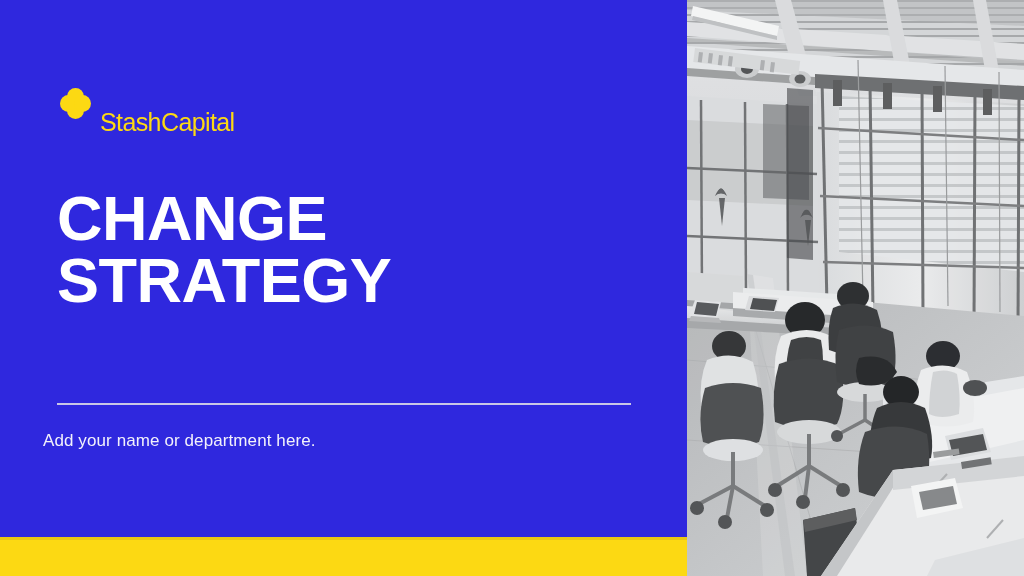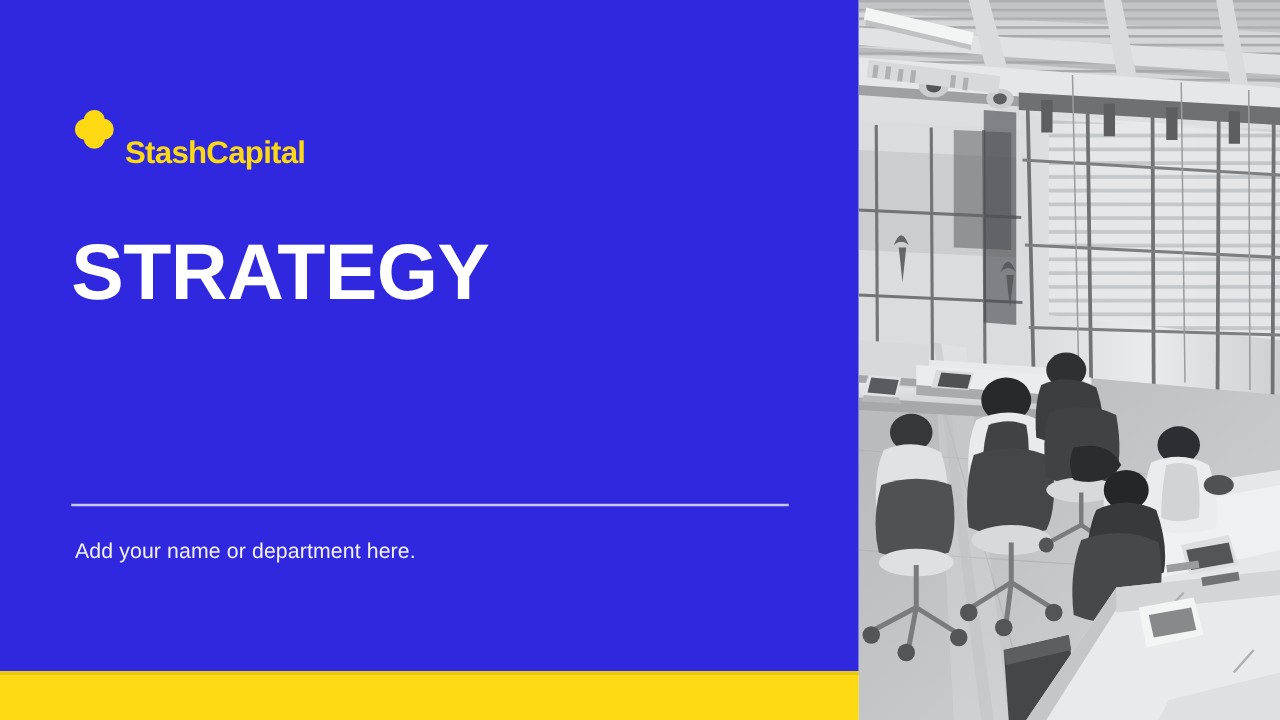--- a/index.html
+++ b/index.html
@@ -71,21 +71,21 @@
     border-radius: 50%;
     background: #FCD913;
   }
   .logo-mark .p-top    { left: 7px;  top: 0px;  }
   .logo-mark .p-bottom { left: 7px;  top: 14px; }
   .logo-mark .p-left   { left: 0px;  top: 7px;  }
   .logo-mark .p-right  { left: 14px; top: 7px;  }
   .logo-word {
     color: #FCD913;
     font-size: 25px;
-    font-weight: bold;
+    font-weight: normal;
     letter-spacing: -0.6px;
     line-height: 1;
     white-space: nowrap;
     margin-top: 39px;
   }
 
   
   .headline {
     position: absolute;
     left: 57px;
@@ -106,21 +106,21 @@
     left: 57px;
     top: 403px;
     width: 574px;
     height: 2px;
     background: #C9C7E6;
   }
 
   
   .subtitle {
     position: absolute;
-    left: 60px;
+    left: 43px;
     top: 430px;
     color: #F2F1FB;
     font-size: 17px;
     font-weight: normal;
     line-height: 1.3;
     letter-spacing: 0.1px;
     white-space: nowrap;
   }
 
   
@@ -146,20 +146,21 @@
     <div class="logo-mark">
       <span class="p-top"></span>
       <span class="p-bottom"></span>
       <span class="p-left"></span>
       <span class="p-right"></span>
     </div>
     <div class="logo-word">StashCapital</div>
   </div>
 
   <h1 class="headline">
+    <span class="hl-line">CHANGE</span>
     <span class="hl-line">STRATEGY</span>
   </h1>
 
   <div class="divider"></div>
 
   <div class="subtitle">Add your name or department here.</div>
 
   <div class="yellow-bar"></div>
 
   <div class="photo">

